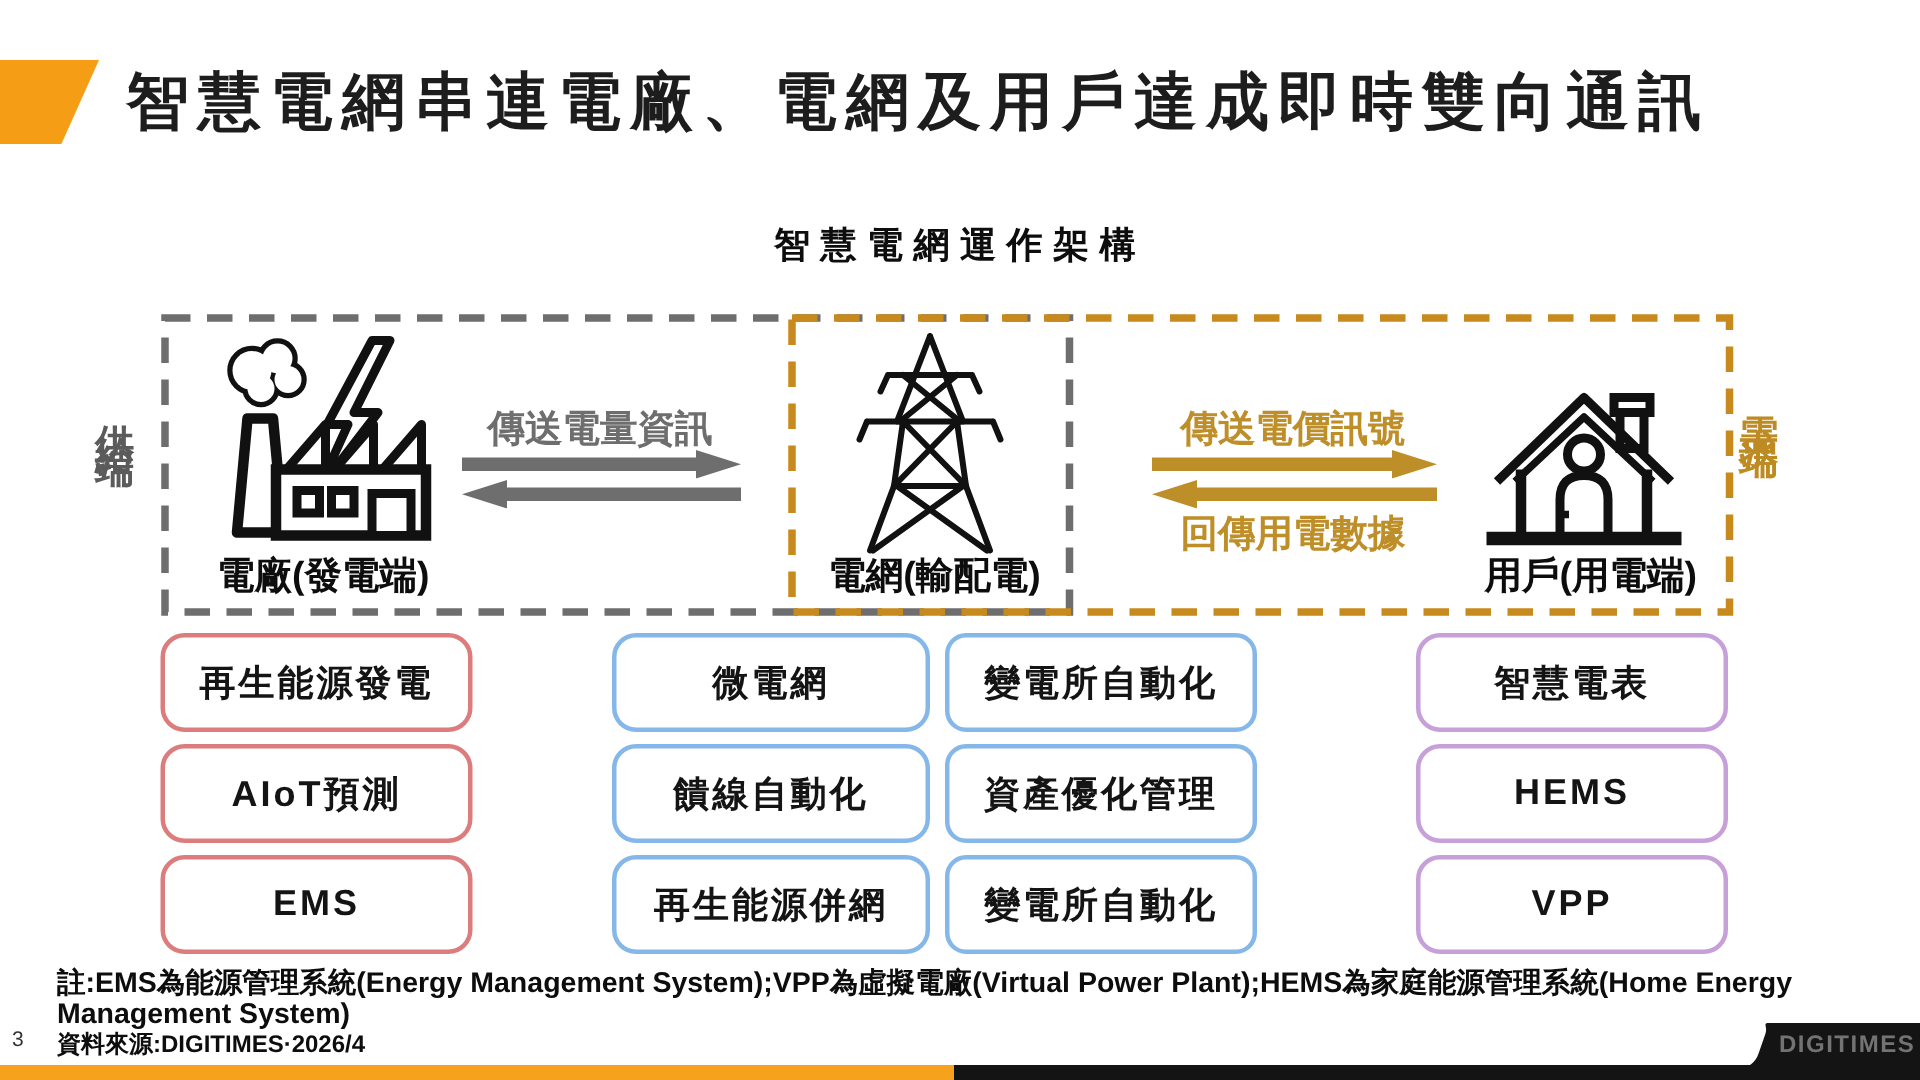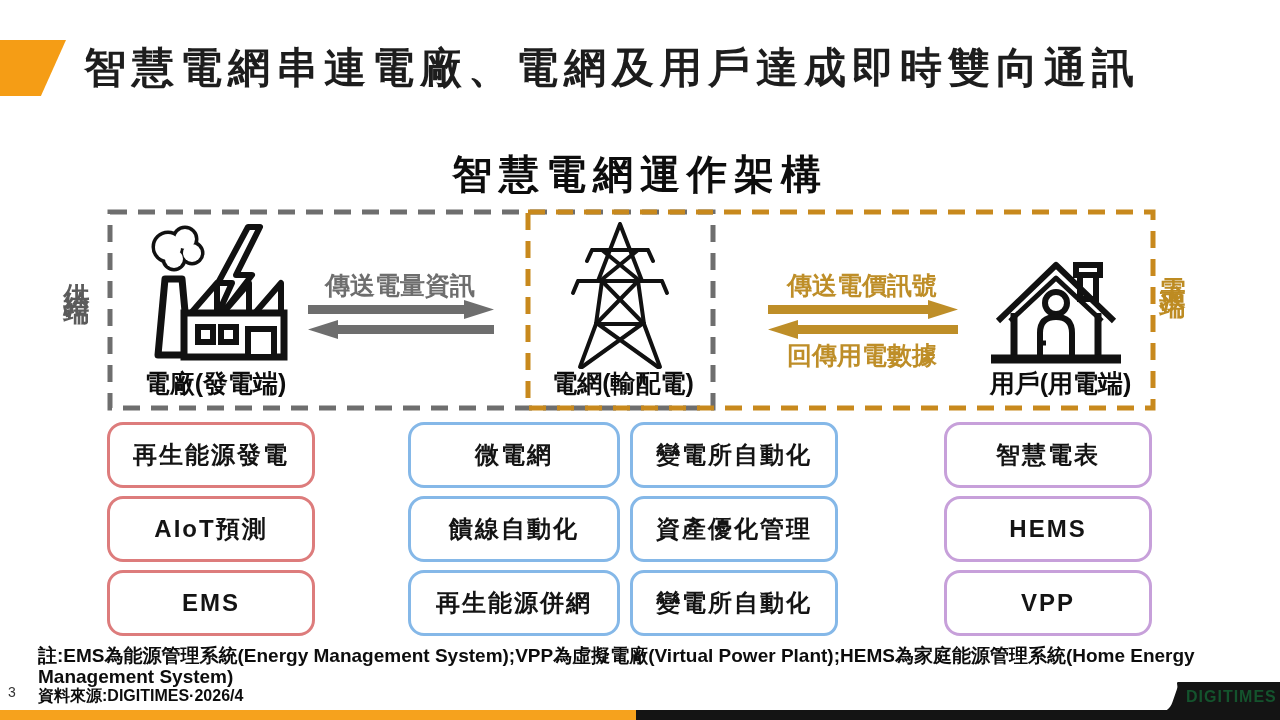--- a/index.html
+++ b/index.html
@@ -7,21 +7,21 @@
     position:relative;width:1280px;height:720px;background:#ffffff;overflow:hidden;
     font-family:"Liberation Sans",sans-serif;color:#111;
   }
   
   .accent{position:absolute;left:0;top:40px;width:66px;height:56px;background:#F59D15;
     clip-path:polygon(0 0,100% 0,62% 100%,0 100%);}
   .title{position:absolute;left:84px;top:40px;font-size:42px;font-weight:800;color:#1d1d1d;
     letter-spacing:6px;white-space:nowrap;}
   
   .diagram-title{position:absolute;left:400px;top:147px;width:480px;text-align:center;
-    font-size:40px;font-weight:800;color:#0d0d0d;letter-spacing:7px;}
+    font-size:24px;font-weight:800;color:#0d0d0d;letter-spacing:7px;}
   
   .zones{position:absolute;left:105px;top:208px;}
   
   .side-label{position:absolute;writing-mode:vertical-rl;text-orientation:upright;
     font-size:26px;font-weight:800;letter-spacing:8px;line-height:1;}
   .side-supply{left:64px;top:262px;color:#5B5B5B;}
   .side-demand{left:1160px;top:256px;color:#BD8B22;}
   
   .icon{position:absolute;}
   .icon-plant{left:128px;top:221px;}
@@ -60,21 +60,21 @@
   .r1{top:422px;}
   .r2{top:496px;}
   .r3{top:570px;}
   
   .note{position:absolute;left:38px;top:645px;width:1190px;font-size:19px;line-height:21px;
     font-weight:700;color:#0d0d0d;}
   .source{position:absolute;left:38px;top:686px;font-size:16px;font-weight:700;color:#0d0d0d;}
   .page-num{position:absolute;left:8px;top:684px;font-size:14px;color:#333;}
   .logo-shape{position:absolute;left:1103px;top:682px;}
   .logo-text{position:absolute;left:1186px;top:688px;font-size:16px;font-weight:800;
-    color:#14532d;letter-spacing:1px;}
+    color:#737373;letter-spacing:1px;}
   .bar-orange{position:absolute;left:0;top:710px;width:636px;height:10px;background:#F6A21D;}
   .bar-black{position:absolute;left:636px;top:710px;width:644px;height:10px;background:#141414;}
 </style>
 </head>
 <body>
 
 <div class="slide">
 
   <div class="accent"></div>
   <div class="title">智慧電網串連電廠、電網及用戶達成即時雙向通訊</div>

